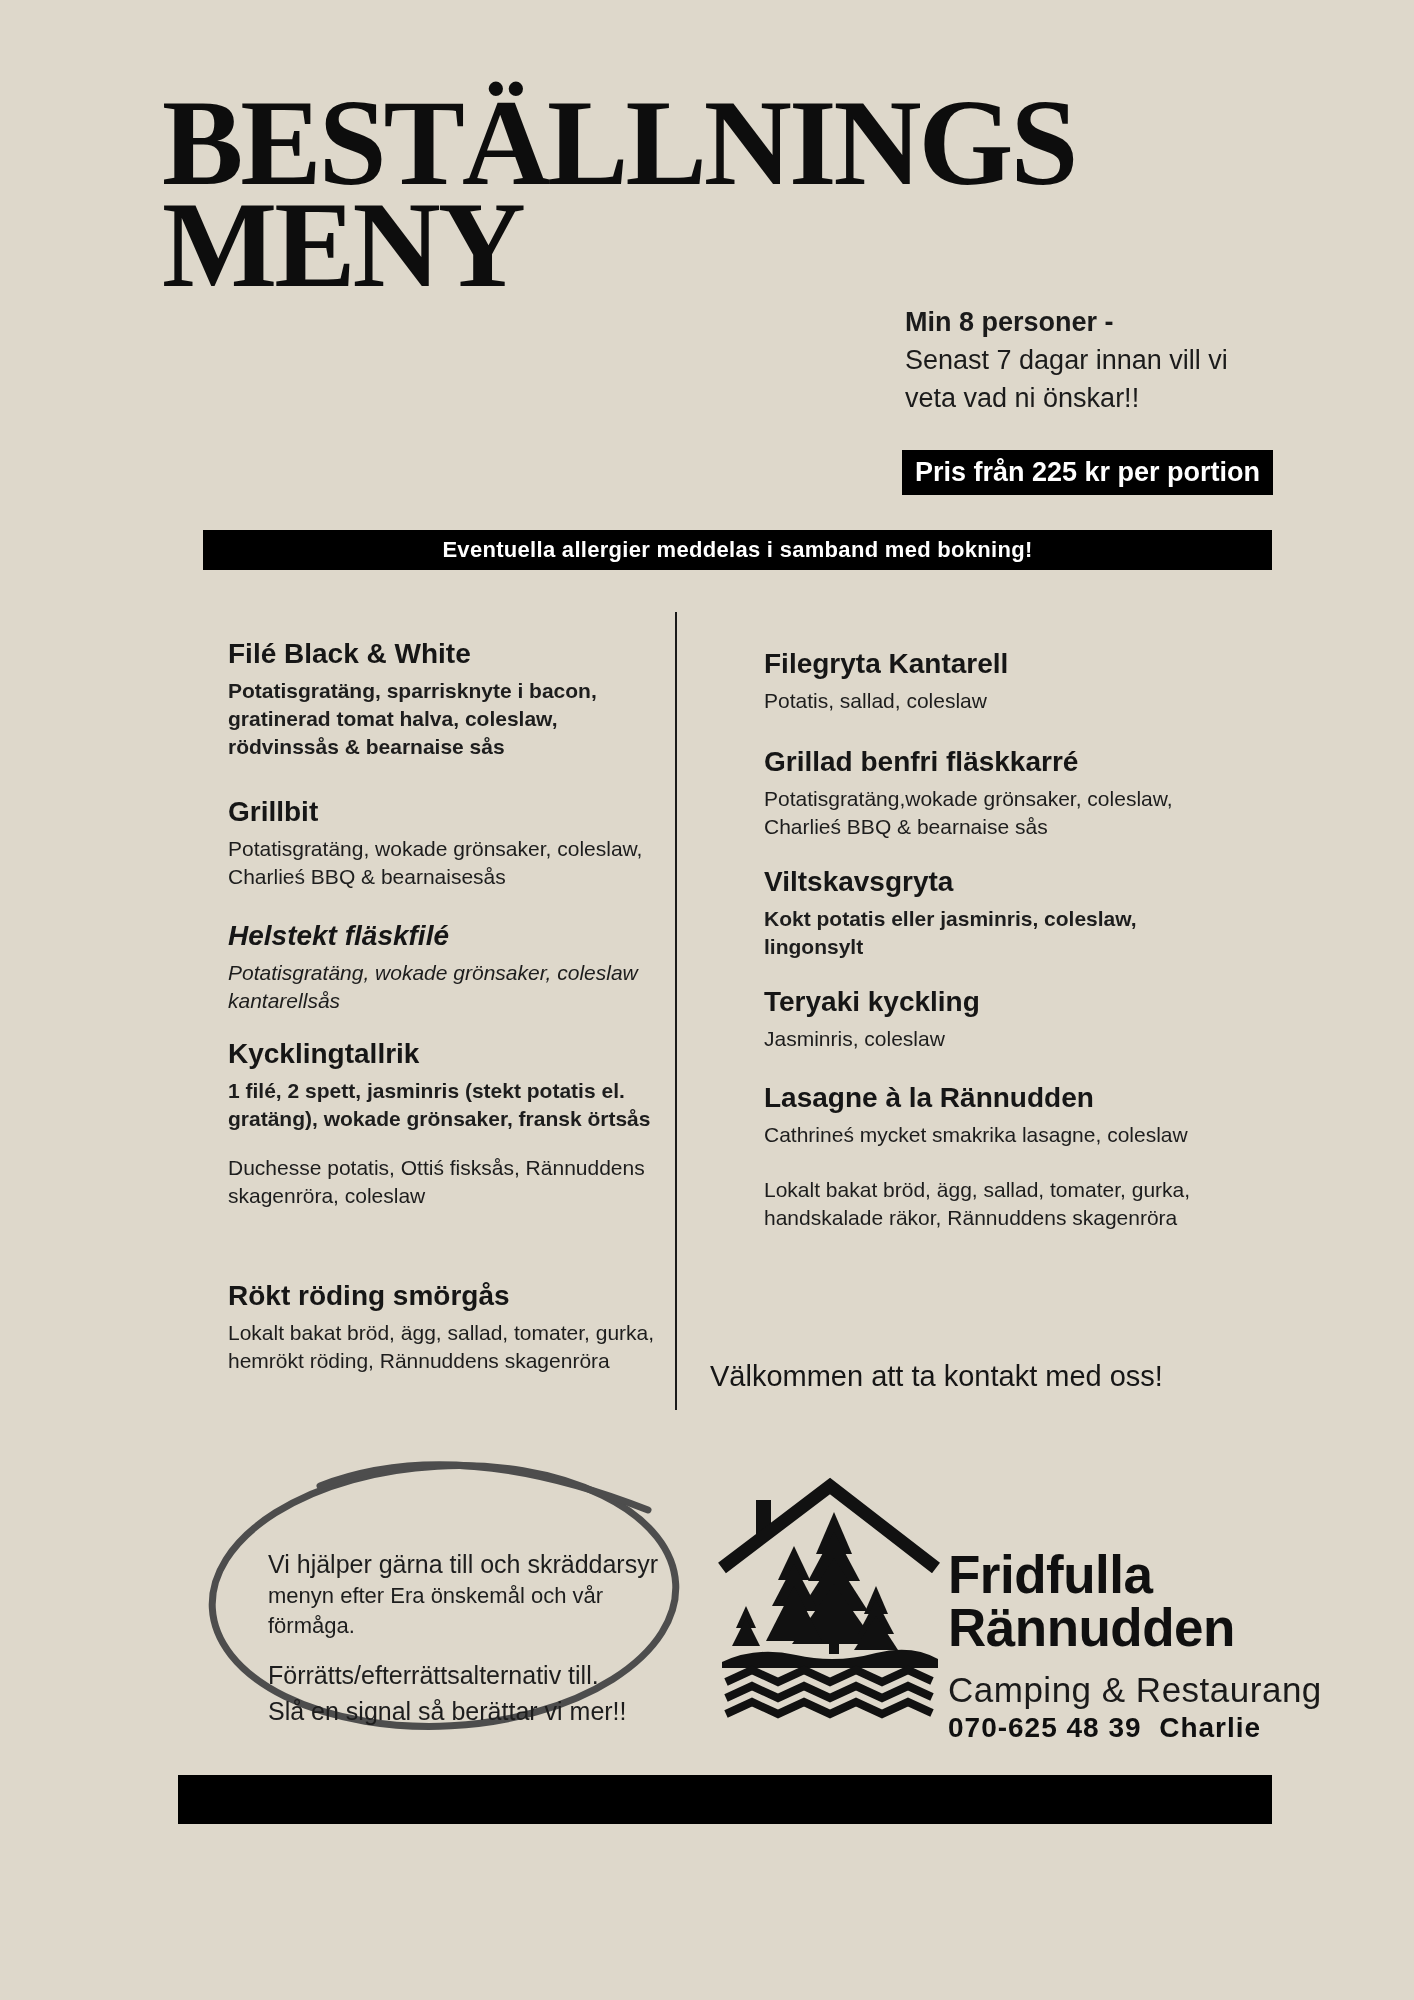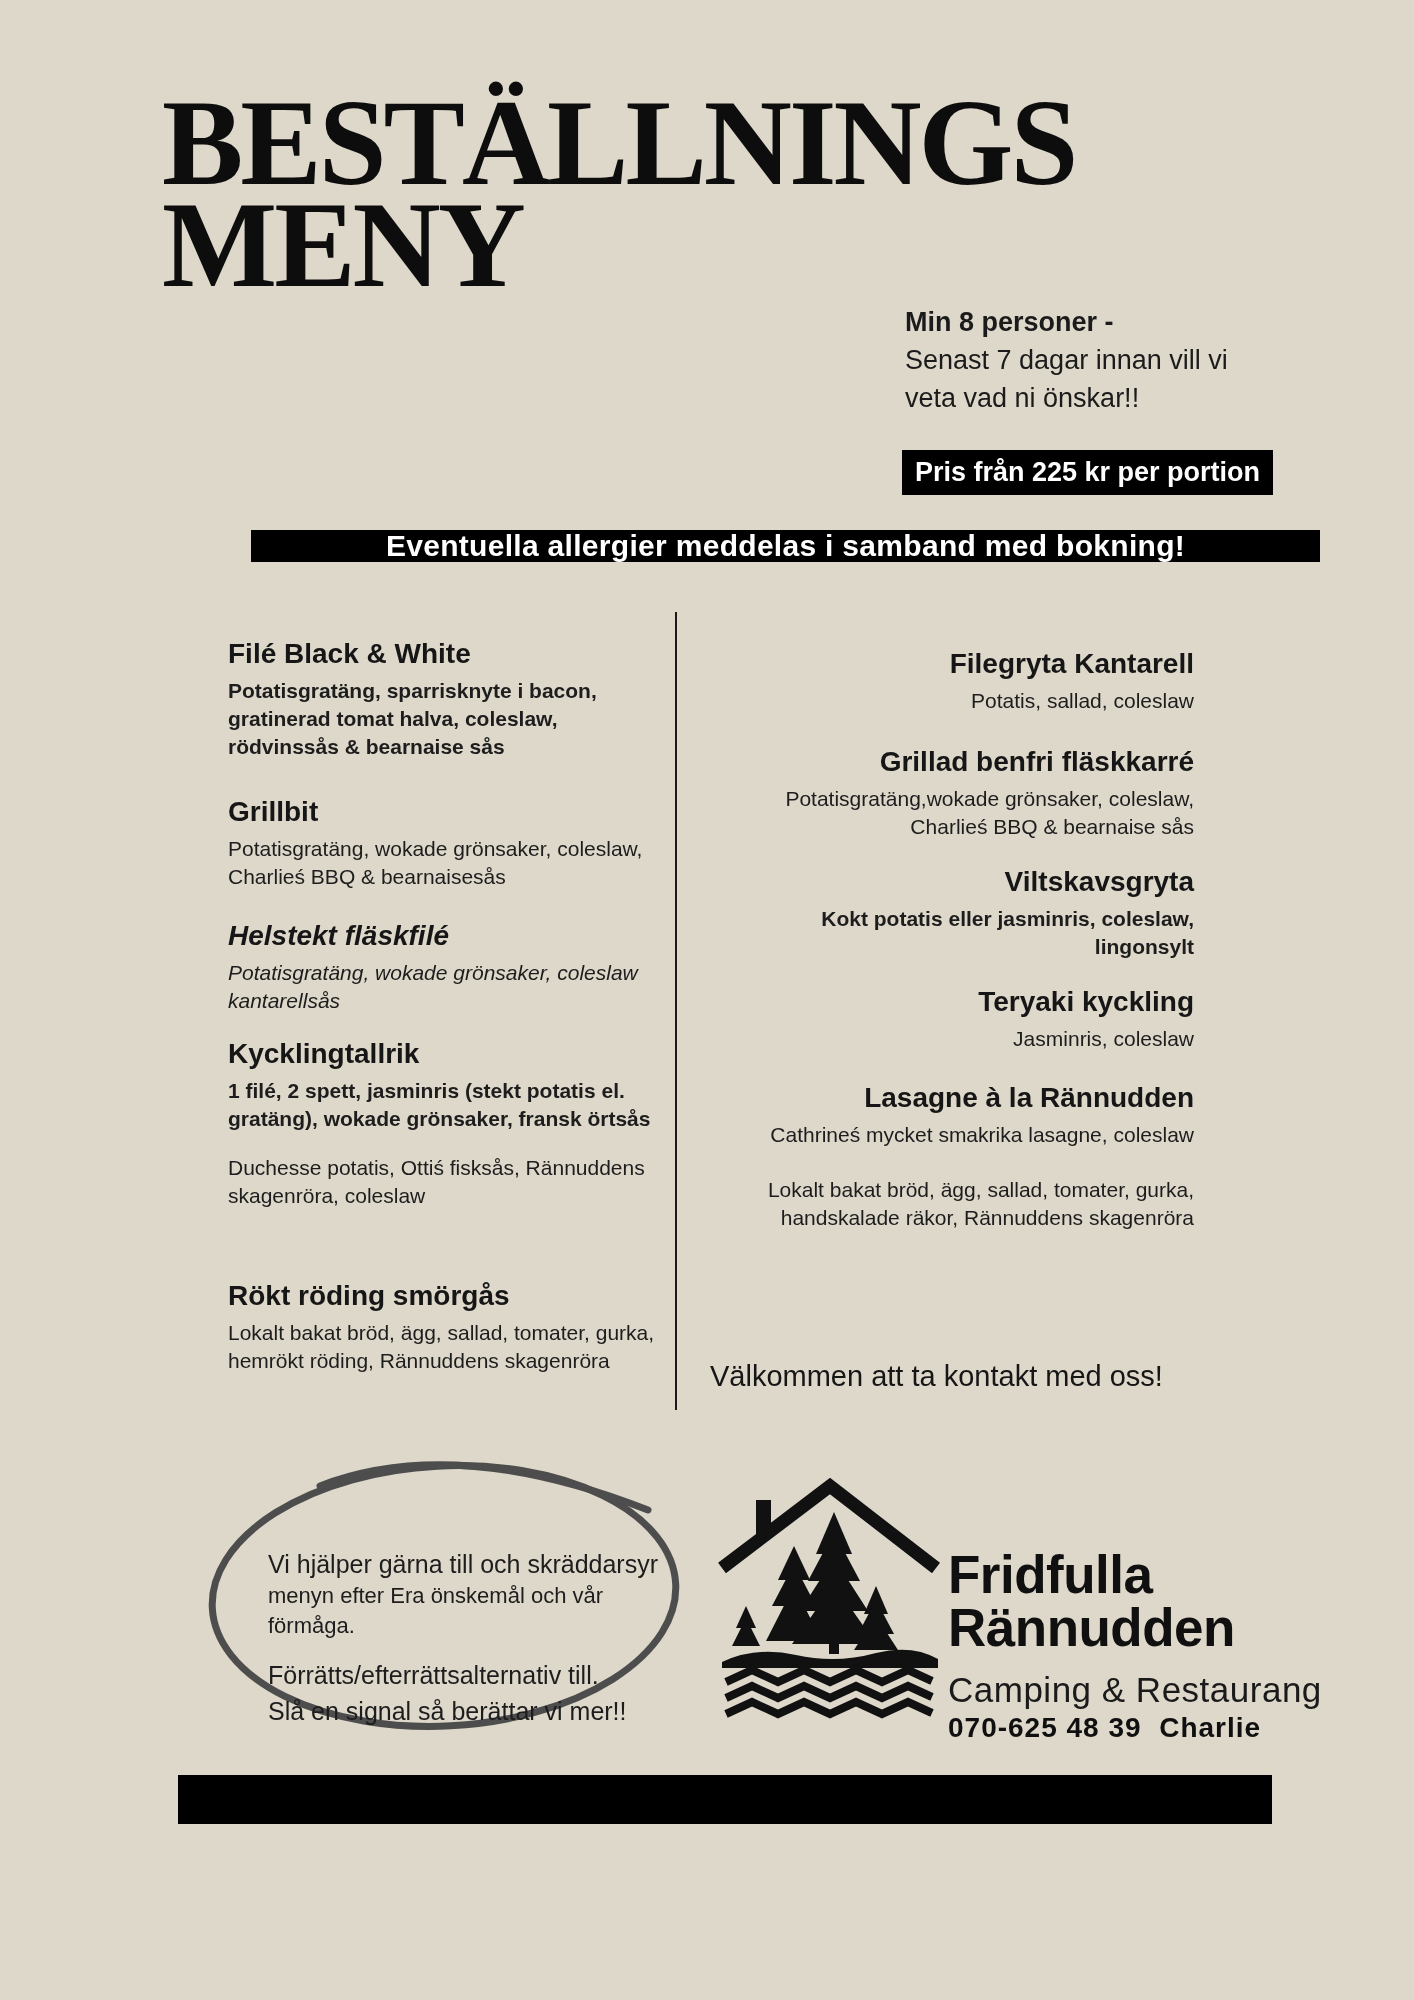--- a/index.html
+++ b/index.html
@@ -14,31 +14,31 @@
   .page{position:relative;width:1414px;height:2000px;margin:0 auto;background:var(--background);color:var(--ink);overflow:hidden;padding-left:11px;}
 
   
   .title{position:absolute;left:162px;top:92px;font-family:"Liberation Serif","DejaVu Serif",serif;
          font-weight:700;font-size:122px;line-height:0.84;letter-spacing:-3px;color:#0d0d0d;}
   .title span{display:block;}
   .intro{position:absolute;left:905px;top:303px;width:400px;font-size:27px;line-height:38px;color:#1b1b1b;}
   .intro-l1{font-weight:700;}
   .price-badge{position:absolute;left:902px;top:450px;width:371px;height:45px;background:var(--banner-bg);
                color:var(--banner-text);font-weight:700;font-size:27px;display:flex;align-items:center;justify-content:center;}
-  .allergy{position:absolute;left:203px;top:530px;width:1069px;height:32px;background:var(--banner-bg);
-           color:var(--banner-text);font-weight:700;font-size:30px;display:flex;align-items:center;justify-content:center;letter-spacing:0.3px;margin-left:48px;}
+  .allergy{position:absolute;left:203px;top:530px;width:1069px;height:40px;background:var(--banner-bg);
+           color:var(--banner-text);font-weight:700;font-size:22px;display:flex;align-items:center;justify-content:center;letter-spacing:0.3px;}
 
   
   .divider{position:absolute;left:675px;top:612px;width:2px;height:798px;background:#1a1a1a;}
   .item{position:absolute;width:470px;}
   .item-title{font-weight:700;font-size:28px;line-height:36px;margin-bottom:5px;color:#161616;}
   .item-desc{font-size:21px;line-height:28px;white-space:pre-line;color:#1d1d1d;}
   .item-desc.bold{font-weight:700;}
   .lcol{left:228px;}
-  .rcol{left:724px;text-align:right;}
+  .rcol{left:764px;}
   .li0{top:636px;} .li1{top:794px;} .li2{top:918px;font-style:italic;} .li3{top:1036px;} .li4{top:1154px;} .li5{top:1278px;}
   .ri0{top:646px;} .ri1{top:744px;} .ri2{top:864px;} .ri3{top:984px;} .ri4{top:1080px;} .ri5{top:1176px;}
   .welcome{position:absolute;left:710px;top:1360px;width:560px;font-size:29px;color:#161616;}
 
   
   .oval-svg{position:absolute;left:200px;top:1448px;width:492px;height:292px;}
   .note-text{position:absolute;left:268px;top:1548px;width:420px;color:#1d1d1d;}
   .note-l1{font-size:25px;line-height:33px;}
   .note-l2{font-size:22px;line-height:30px;margin-bottom:16px;}
   .note-l3{font-size:25px;line-height:36px;}

